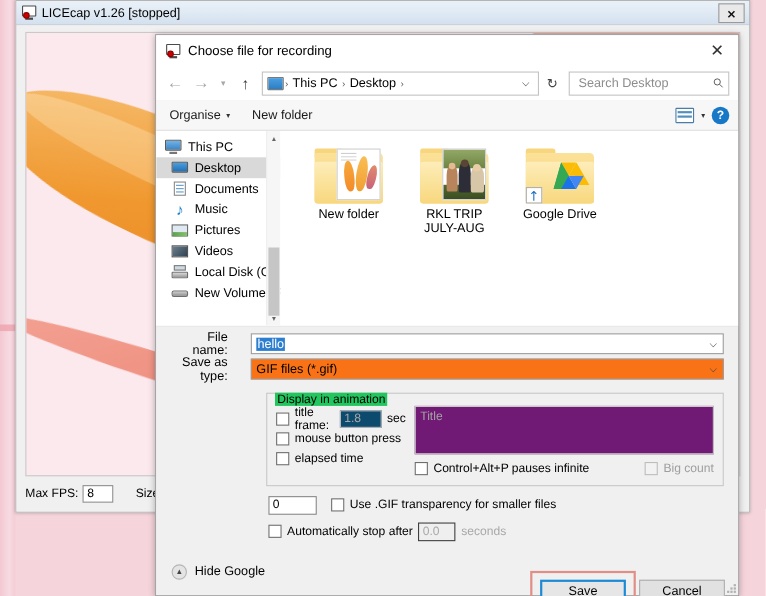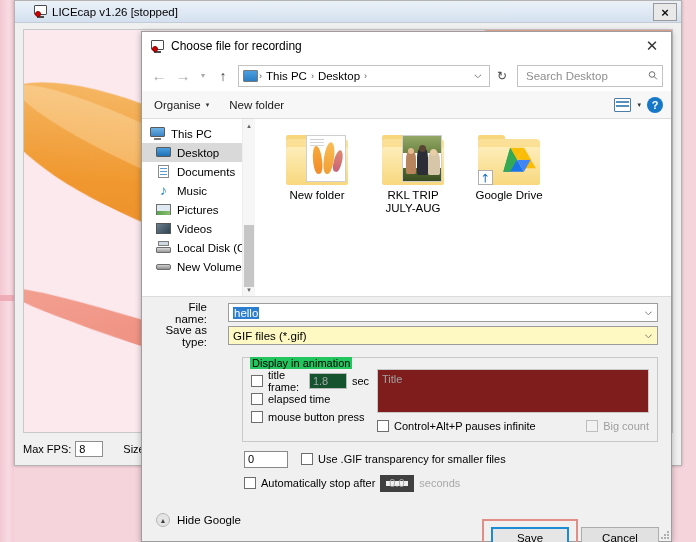--- a/index.html
+++ b/index.html
@@ -37,21 +37,21 @@
     position: absolute; left: 14px; top: 0; width: 668px; height: 466px;
     background: #f0f0f0;
     border: 1px solid #b4b4b4;
     box-shadow: 0 0 3px rgba(0,0,0,.25);
   }
   #licecap-titlebar {
     height: 22px;
     background: linear-gradient(180deg,#eaf1f8 0%, #dfe9f4 55%, #d4e0ee 100%);
     border-bottom: 1px solid #c2ccd8;
     display: flex; align-items: center;
-    padding-left: 19px;
+    padding-left: 5px;
     position: relative;
   }
   #licecap-title-text {
     font-size: 11.5px; color: #000; margin-left: 5px;
     font-family: "Liberation Sans", sans-serif;
   }
   .lc-icon {
     width: 13px; height: 13px; position: relative; flex: 0 0 auto;
   }
   .lc-icon .scr {
@@ -386,21 +386,21 @@
     width: 73px; text-align: right; padding-right: 21px;
     font-size: 11.5px; color: #000;
   }
   .combo {
     flex: 1 1 auto; height: 19px;
     border: 1px solid #9c9c9c; background: #fff;
     display: flex; align-items: center;
     padding: 0 0 0 4px;
     font-size: 11.5px;
   }
-  .combo.grey { background: #fef9c3; }
+  .combo.grey { background: #f97316; }
   .combo .cval { flex: 1 1 auto; }
   .sel-text {
     background: #2c7fd0; color: #fff; padding: 0 1px;
   }
   .combo-caret {
     width: 17px; text-align: center; font-size: 9px; color: #444;
     cursor: pointer; flex: 0 0 auto;
   }
 
   
@@ -426,40 +426,40 @@
   .cbrow { display: flex; align-items: center; gap: 5px; height: 18px; }
   .cbox {
     width: 12px; height: 12px; background: #fff;
     border: 1px solid #6e6e6e; flex: 0 0 auto; cursor: pointer;
   }
   .cbox.disabled { background: #f2f2f2; border-color: #bdbdbd; }
   .cbtext { font-size: 11px; color: #000; }
   .cbtext.dim { color: #9e9e9e; }
   .tinput {
     width: 38px; height: 16px; border: 1px solid #b9b9b9;
-    background: #14532d; color: #a8a8a8;
+    background: #0c4a6e; color: #a8a8a8;
     font-size: 11px; display: flex; align-items: center;
     padding: 0 3px; flex: 0 0 auto;
   }
   #title-area {
     flex: 1 1 auto; min-height: 44px;
-    border: 1px solid #c8c8c8; background: #7f1d1d;
+    border: 1px solid #c8c8c8; background: #701a75;
     font-size: 11px; color: #a3a3a3;
     padding: 3px 4px;
     margin-bottom: 4px;
   }
   #opt-bottom-rows { padding: 7px 0 0 2px; }
   .brow { display: flex; align-items: center; gap: 5px; height: 20px; }
   .brow-text { font-size: 11px; }
   #repeat-input {
     width: 44px; height: 17px; border: 1px solid #888; background: #fff;
     font-size: 11px; display: flex; align-items: center; padding: 0 3px;
   }
   #autostop-input {
-    width: 34px; height: 17px; border: 6px solid #404040; background: #efefef;
+    width: 34px; height: 17px; border: 1px solid #404040; background: #efefef;
     color: #a8a8a8; font-size: 11px; display: flex; align-items: center; padding: 0 3px;
   }
 
   
   #dlg-footer {
     flex: 0 0 auto; height: 42px;
     background: #f0f0f0;
     display: flex; align-items: center;
     padding: 0 12px 0 14px;
     position: relative;
@@ -766,25 +766,25 @@
 
       <div class="opt-left">
         <div class="cbrow">
           <span class="cbox"></span>
           <span class="cbtext">title frame:</span>
           <span class="tinput">1.8</span>
           <span class="cbtext">sec</span>
         </div>
         <div class="cbrow">
           <span class="cbox"></span>
-          <span class="cbtext">elapsed time</span>
+          <span class="cbtext">mouse button press</span>
         </div>
         <div class="cbrow">
           <span class="cbox"></span>
-          <span class="cbtext">mouse button press</span>
+          <span class="cbtext">elapsed time</span>
         </div>
       </div>
 
       <div class="opt-right">
         <div id="title-area">Title</div>
         <div class="cbrow">
           <span class="cbox"></span>
           <span class="cbtext">Control+Alt+P pauses infinite</span>
           <span style="margin-left:auto;display:flex;align-items:center;gap:5px;">
             <span class="cbox disabled"></span>

